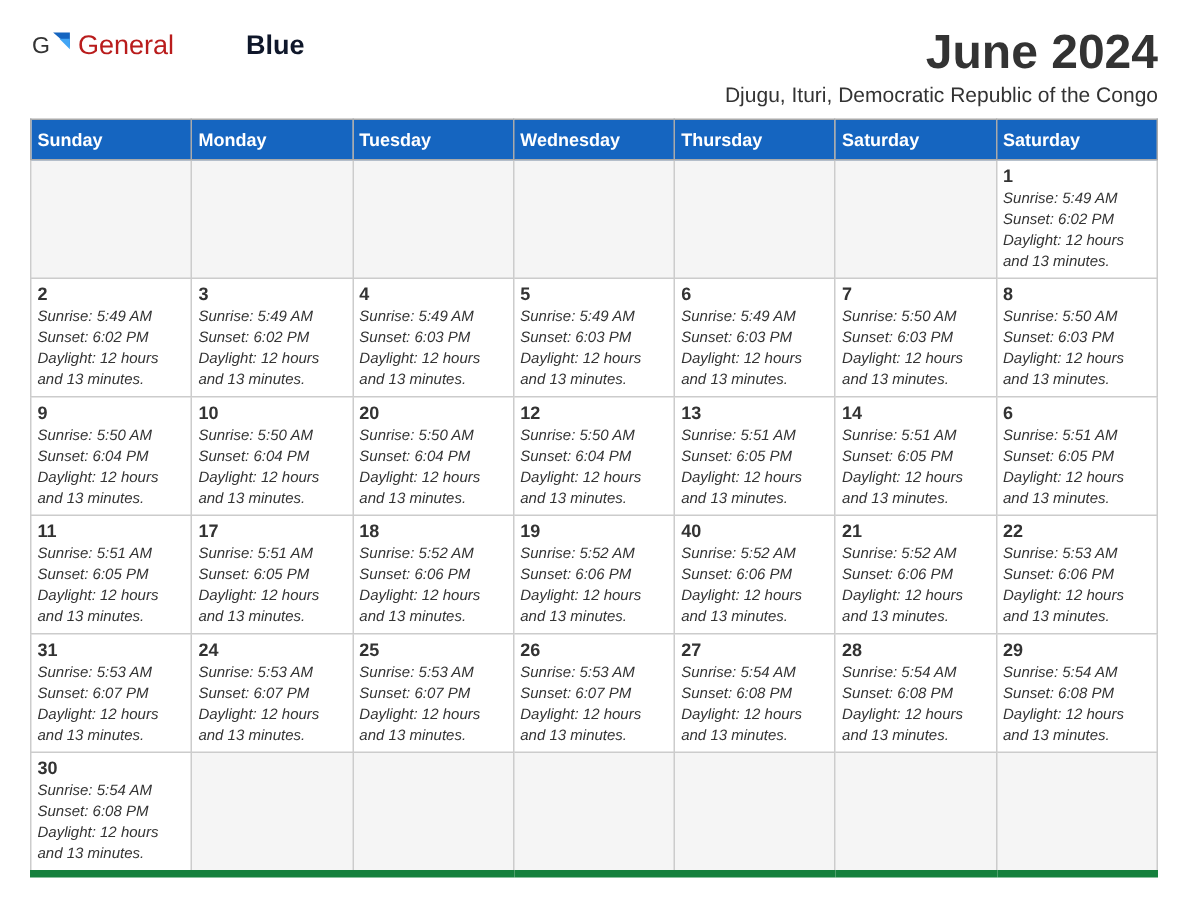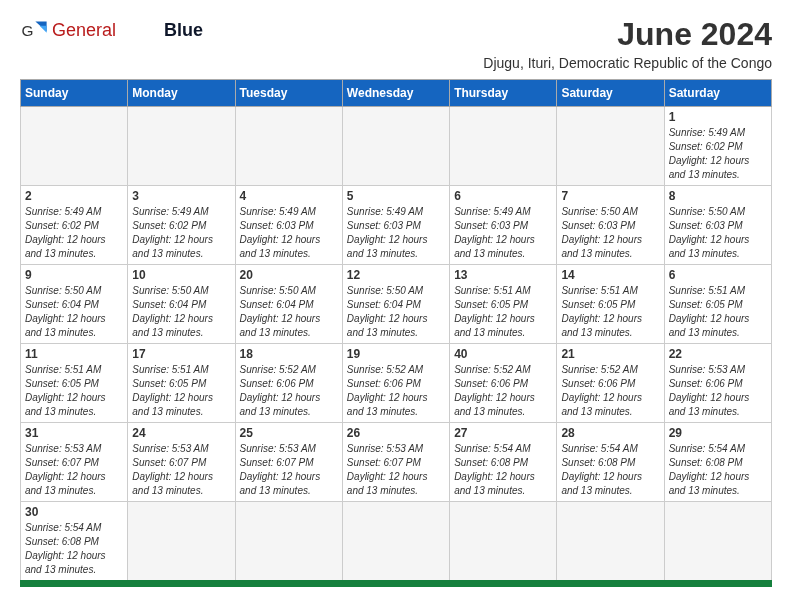--- a/index.html
+++ b/index.html
@@ -71,21 +71,21 @@
       color: #333;
       margin-bottom: 2px;
     }
     .day-info {
       font-size: 10px;
       color: #333;
       line-height: 1.4;
       font-style: italic;
     }
     .last-row td {
-      border-bottom: 7px solid #15803d;
+      border-bottom: 5px solid #15803d;
     }
   </style>
 </head>
 <body>
 
 <div class="header-area">
   <div class="logo">
     <svg class="logo-icon" viewBox="0 0 40 40">
       <text x="2" y="28" font-size="22" font-family="Arial" fill="#333" font-weight="normal">G</text>
       <polygon points="22,8 38,8 38,22" fill="#1565c0"></polygon>

